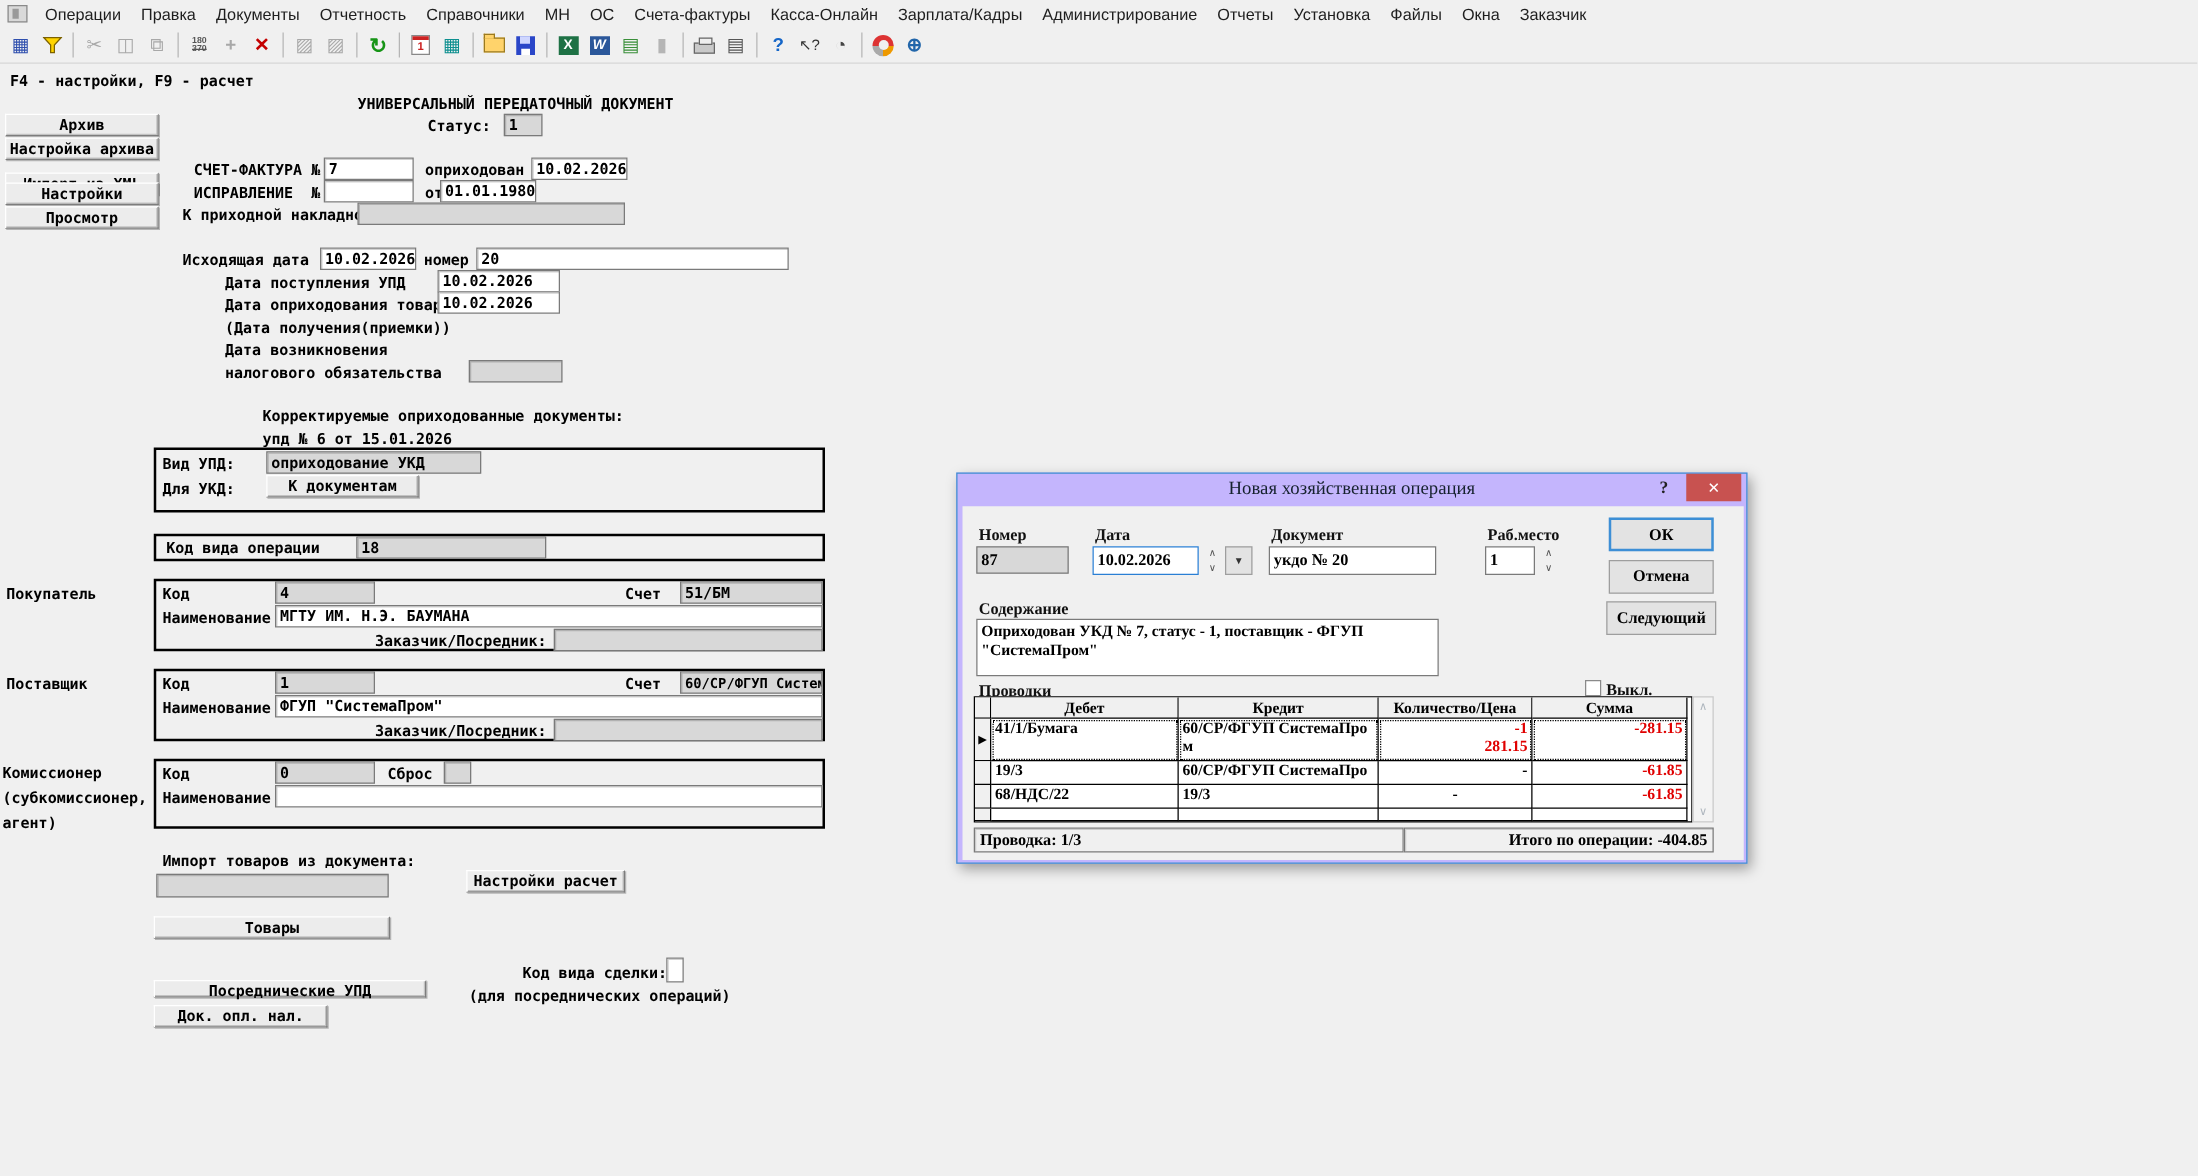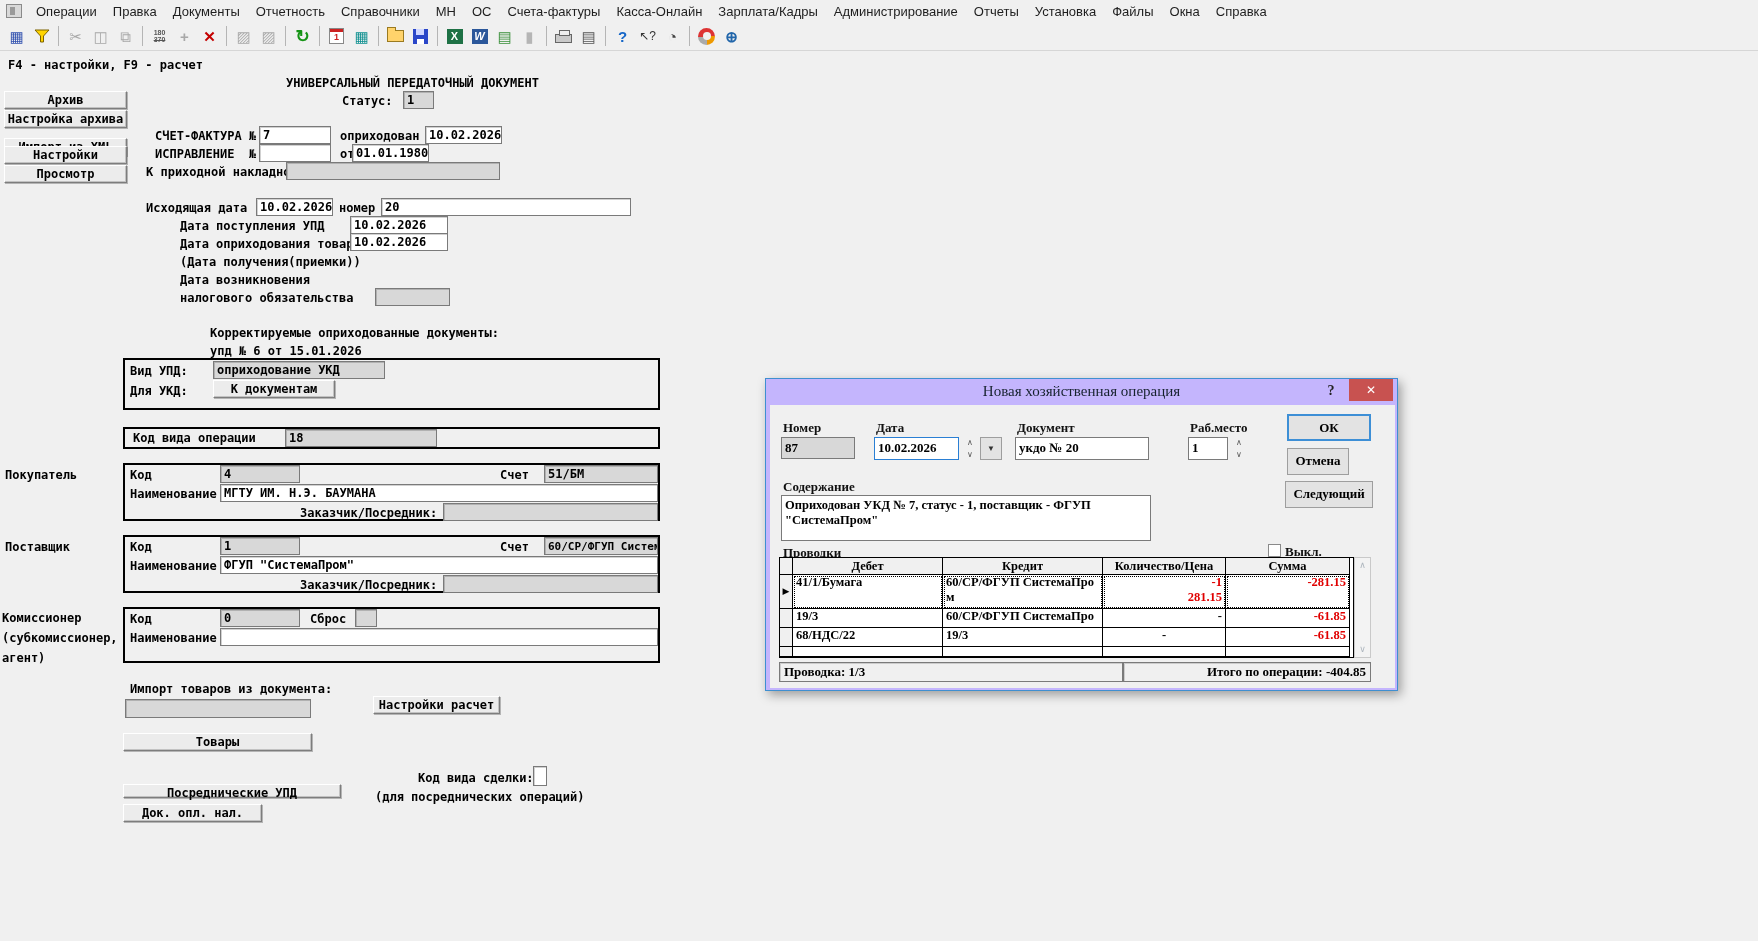--- a/index.html
+++ b/index.html
@@ -79,21 +79,21 @@
   <span class="mi">МН</span>
   <span class="mi">ОС</span>
   <span class="mi">Счета-фактуры</span>
   <span class="mi">Касса-Онлайн</span>
   <span class="mi">Зарплата/Кадры</span>
   <span class="mi">Администрирование</span>
   <span class="mi">Отчеты</span>
   <span class="mi">Установка</span>
   <span class="mi">Файлы</span>
   <span class="mi">Окна</span>
-  <span class="mi">Справка</span>
+  <span class="mi">Заказчик</span>
 </div>
 
 <div class="toolbar">
   <span class="tbi" style="color:#2f4fae;">▦</span>
   <span class="tbi">
     <svg width="16" height="16" viewBox="0 0 16 16">
         <polygon points="1,2 15,2 9.5,8 9.5,14 6.5,14 6.5,8" fill="#ffd400" stroke="#7d6200" stroke-width="1"></polygon>
       </svg>
   </span>
   <span class="tsep"></span>
@@ -268,21 +268,21 @@
 
     <div class="dlbl" style="left:247px;top:15px;">Документ</div>
     <div class="dfld" style="left:245px;top:32px;width:134px;height:23px;">укдо № 20</div>
 
     <div class="dlbl" style="left:420px;top:15px;">Раб.место</div>
     <div class="dfld" style="left:418px;top:32px;width:40px;height:23px;">1</div>
     <div class="spin" style="left:463px;top:33px;">∧</div>
     <div class="spin" style="left:463px;top:45px;">∨</div>
 
     <div class="dbtn" style="left:517px;top:9px;width:84px;height:27px;border:2px solid #3d8fd6;">ОК</div>
-    <div class="dbtn" style="left:517px;top:43px;width:62px;height:27px;">Отмена</div>
+    <div class="dbtn" style="left:517px;top:43px;width:84px;height:27px;">Отмена</div>
     <div class="dbtn" style="left:515px;top:76px;width:88px;height:27px;">Следующий</div>
 
     <div class="dlbl" style="left:13px;top:74px;">Содержание</div>
     <div class="dfld" style="left:11px;top:90px;width:370px;height:46px;white-space:normal;font-size:12.5px;line-height:15px;">Оприходован УКД № 7, статус - 1, поставщик - ФГУП "СистемаПром"</div>
 
     <div class="dlbl" style="left:13px;top:140px;">Проводки</div>
     <div class="chk" style="left:498px;top:139px;"></div>
     <div class="dlbl" style="left:515px;top:139px;">Выкл.</div>
 
     <div class="ptable">

